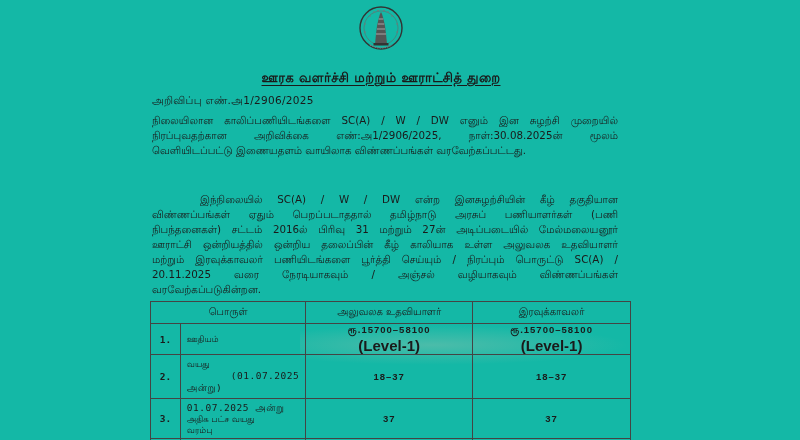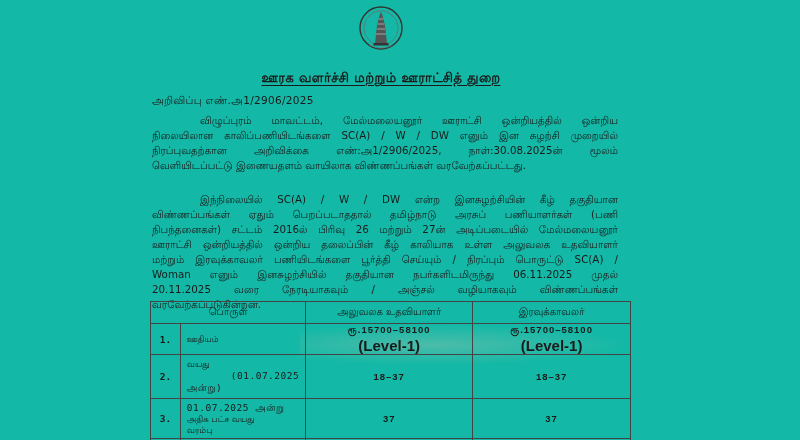--- a/index.html
+++ b/index.html
@@ -151,33 +151,31 @@
     </svg>
   </div>
 
   <div class="title">
     <span>ஊரக வளர்ச்சி மற்றும் ஊராட்சித் துறை</span>
   </div>
 
   <div class="notice-no">அறிவிப்பு எண்.அ1/2906/2025</div>
 
   <div class="para para1">
-    <span class="line indent">விழுப்புரம் மாவட்டம், மேல்மலையனூர் ஊராட்சி ஒன்றியத்தில் ஒன்றிய</span>
     <span class="line">நிலையிலான காலிப்பணியிடங்களை SC(A) / W / DW எனும் இன சுழற்சி முறையில்</span>
     <span class="line">நிரப்புவதற்கான அறிவிக்கை எண்:அ1/2906/2025, நாள்:30.08.2025ன் மூலம்</span>
     <span class="line last">வெளியிடப்பட்டு இணையதளம் வாயிலாக விண்ணப்பங்கள் வரவேற்கப்பட்டது.</span>
   </div>
 
   <div class="para para2">
     <span class="line indent">இந்நிலையில் SC(A) / W / DW என்ற இனசுழற்சியின் கீழ் தகுதியான</span>
     <span class="line">விண்ணப்பங்கள் ஏதும் பெறப்படாததால் தமிழ்நாடு அரசுப் பணியாளர்கள் (பணி</span>
-    <span class="line">நிபந்தனைகள்) சட்டம் 2016ல் பிரிவு 26 மற்றும் 27ன் அடிப்படையில் மேல்மலையனூர்</span>
+    <span class="line">நிபந்தனைகள்) சட்டம் 2016ல் பிரிவு 31 மற்றும் 27ன் அடிப்படையில் மேல்மலையனூர்</span>
     <span class="line">ஊராட்சி ஒன்றியத்தில் ஒன்றிய தலைப்பின் கீழ் காலியாக உள்ள அலுவலக உதவியாளர்</span>
     <span class="line">மற்றும் இரவுக்காவலர் பணியிடங்களை பூர்த்தி செய்யும் / நிரப்பும் பொருட்டு SC(A) /</span>
-    <span class="line">Woman எனும் இனசுழற்சியில் தகுதியான நபர்களிடமிருந்து 06.11.2025 முதல்</span>
     <span class="line">20.11.2025 வரை நேரடியாகவும் / அஞ்சல் வழியாகவும் விண்ணப்பங்கள்</span>
     <span class="line last">வரவேற்கப்படுகின்றன.</span>
   </div>
 
   <div class="smudge"></div>
 
   <table class="info">
     <tbody>
         <tr>
       <th colspan="2">பொருள்</th>

